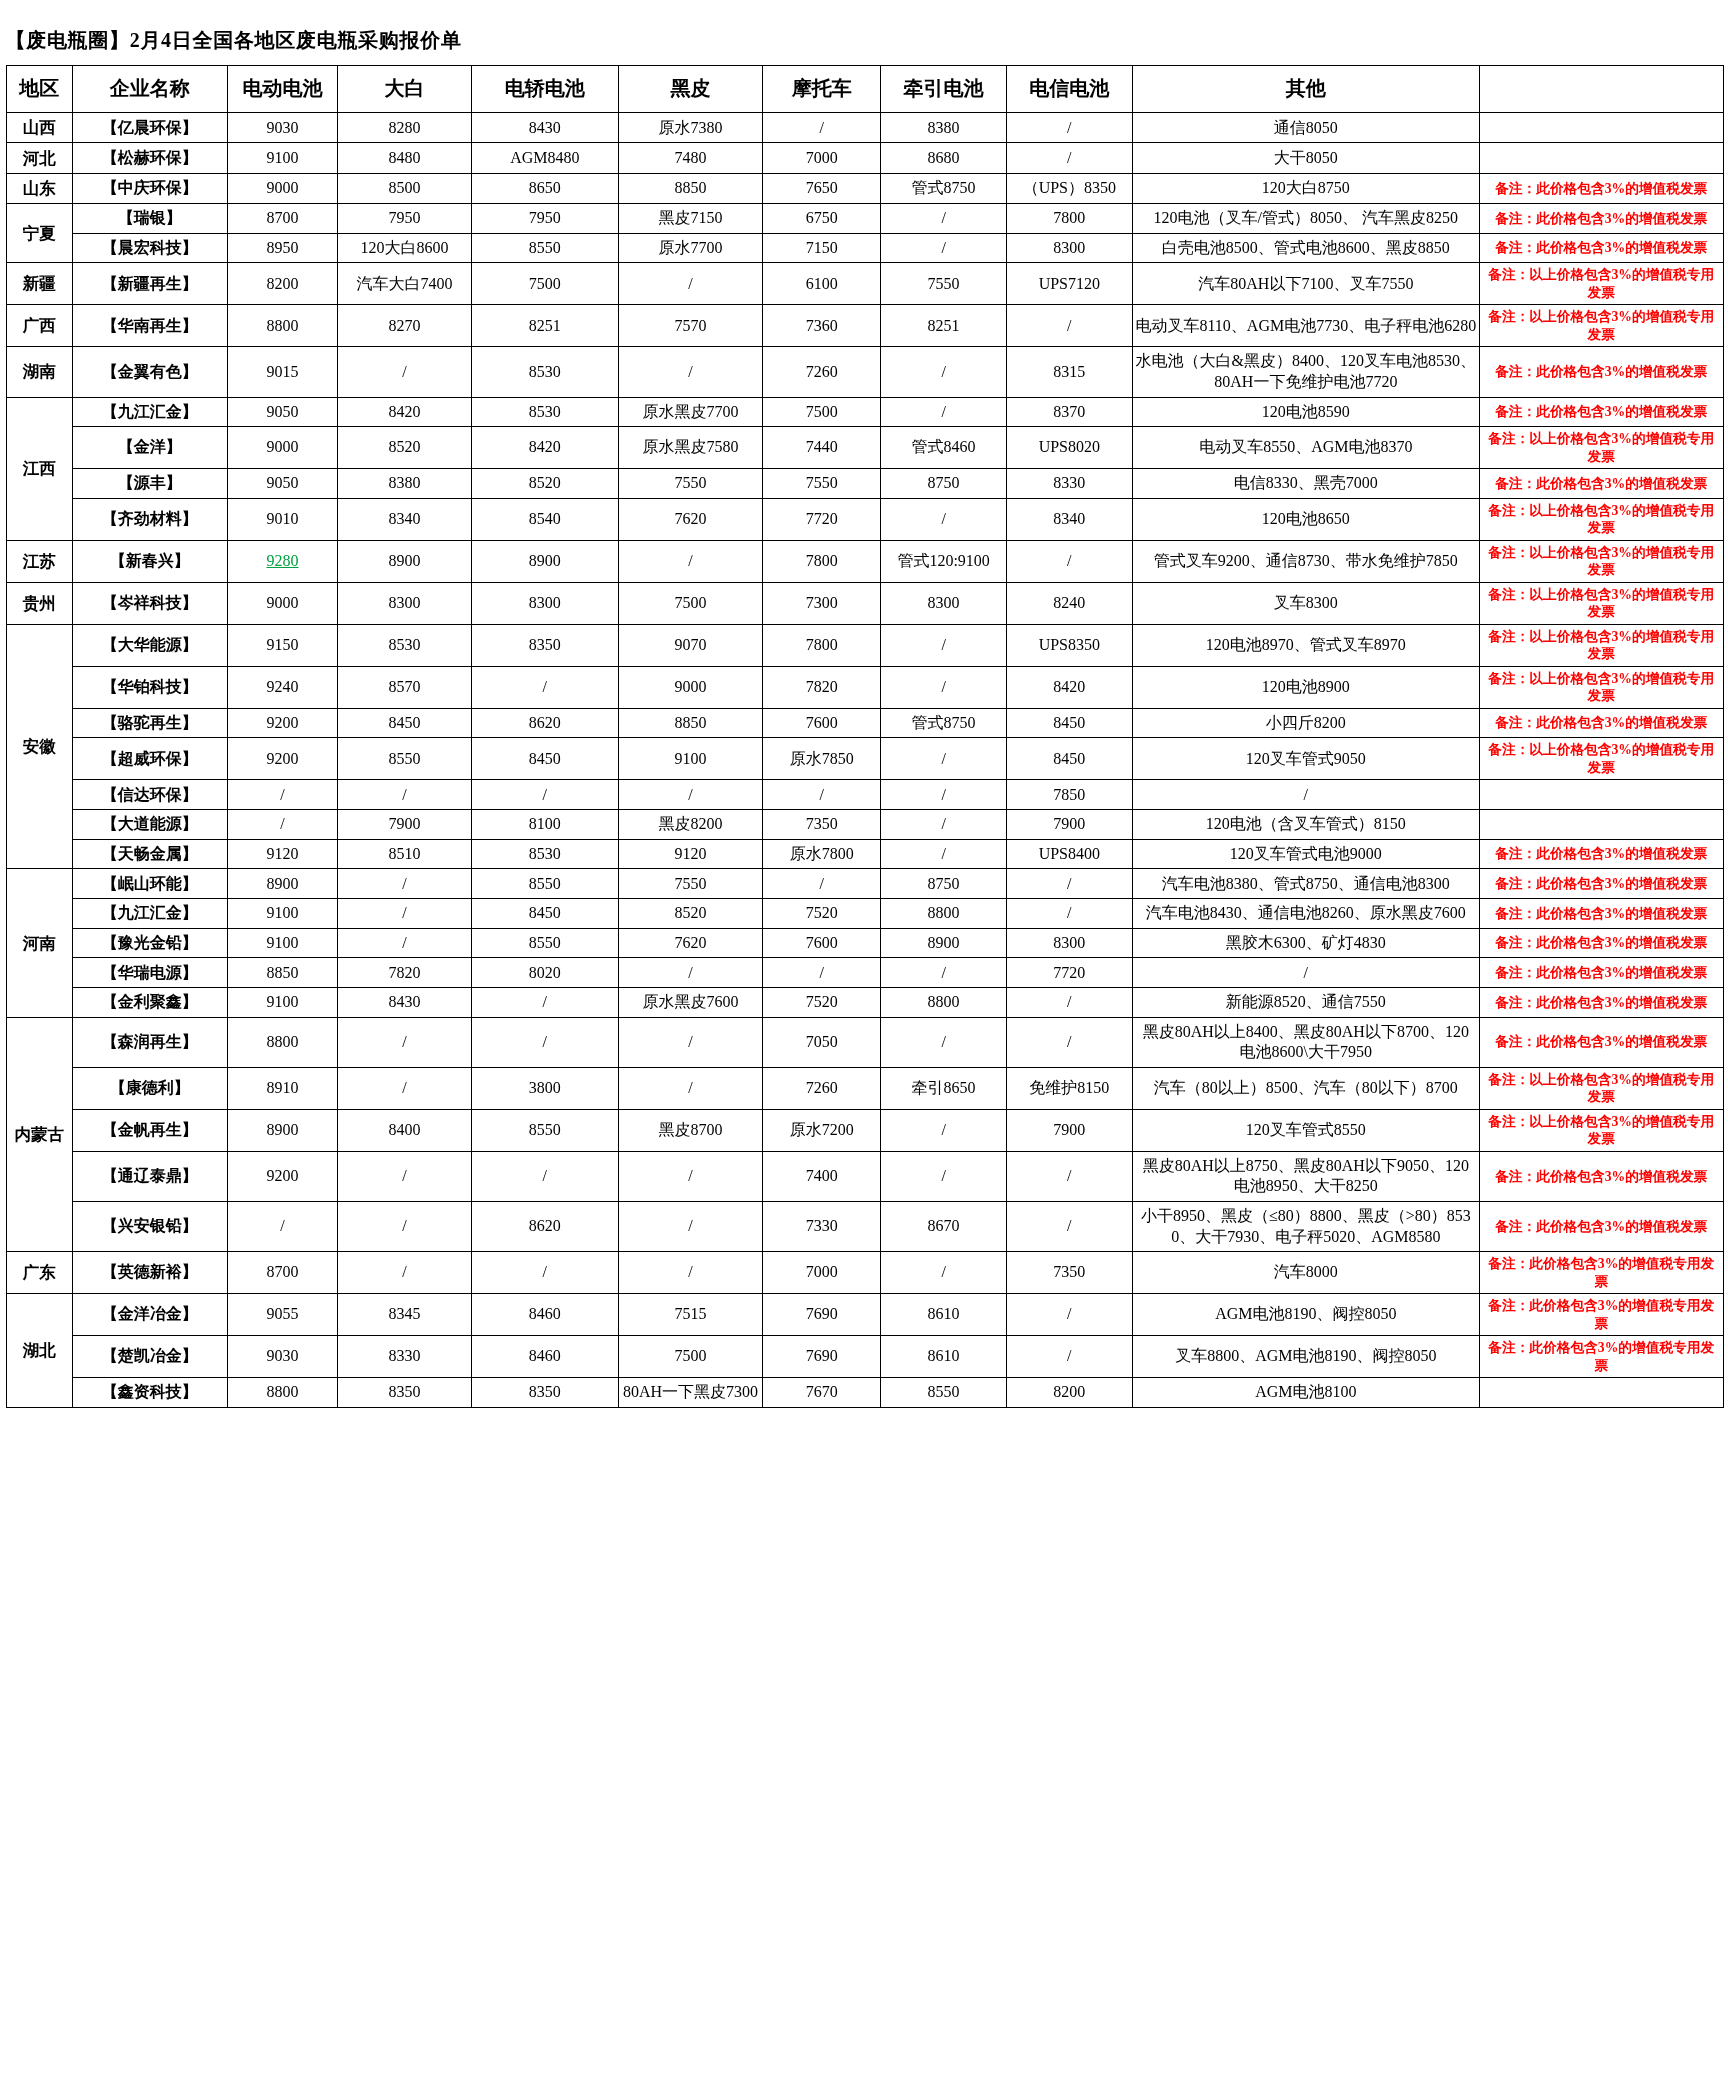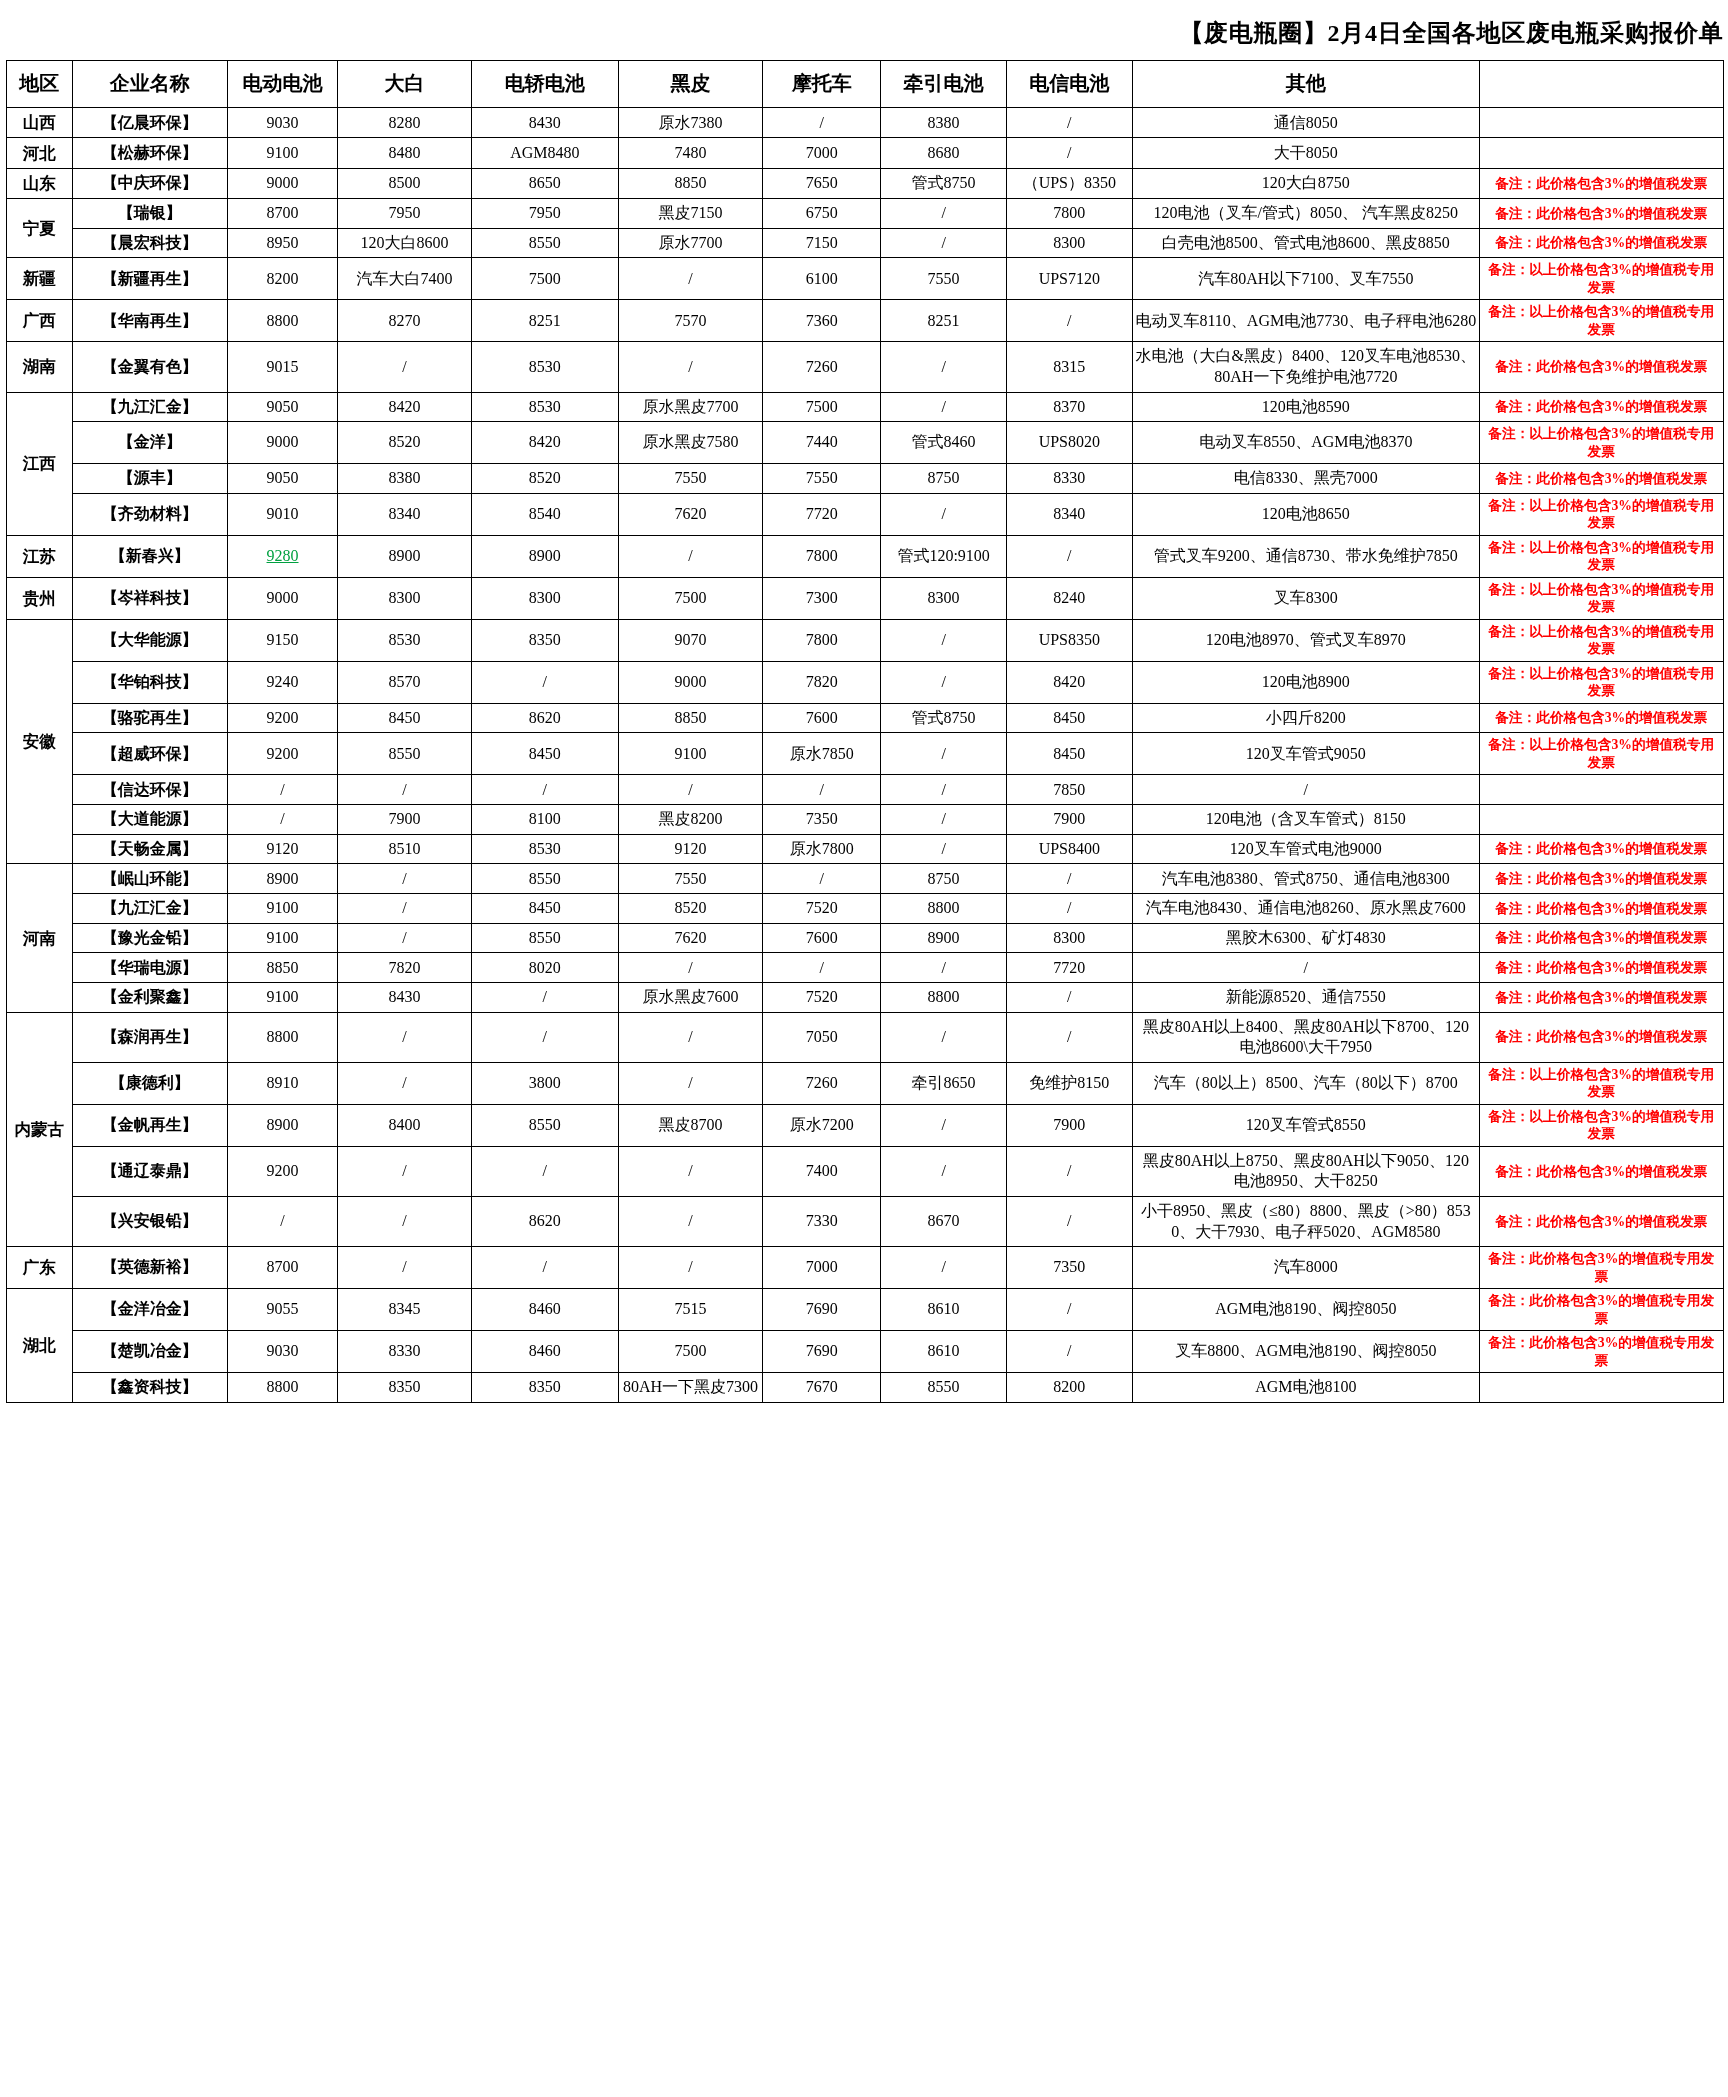--- a/index.html
+++ b/index.html
@@ -1,23 +1,23 @@
 <!DOCTYPE html>
 <html style="font-size:11px"><head>
 <meta charset="utf-8">
 <style>
   html,body{margin:0;padding:0;background:#fff;}
   body{font-family:"Liberation Serif","DejaVu Serif",serif;color:#000;}
   .page{width:1729px;box-sizing:border-box;padding:0 5.5px 6.9px 5.5px;}
   .title{
-    text-align:right;
-    font-size:24px;
+    text-align:left;
+    font-size:20px;
     font-weight:bold;
     letter-spacing:0.7px;
-    padding:17px 0 11px 0;
+    padding:27px 0 11px 0;
   }
   table{border-collapse:collapse;width:100%;table-layout:fixed;}
   td,th{
     border:0.7px solid #000;
     text-align:center;
     vertical-align:middle;
     font-size:16px;
     padding:4.1px 2.7px;
     line-height:1.28;
     word-break:break-all;

